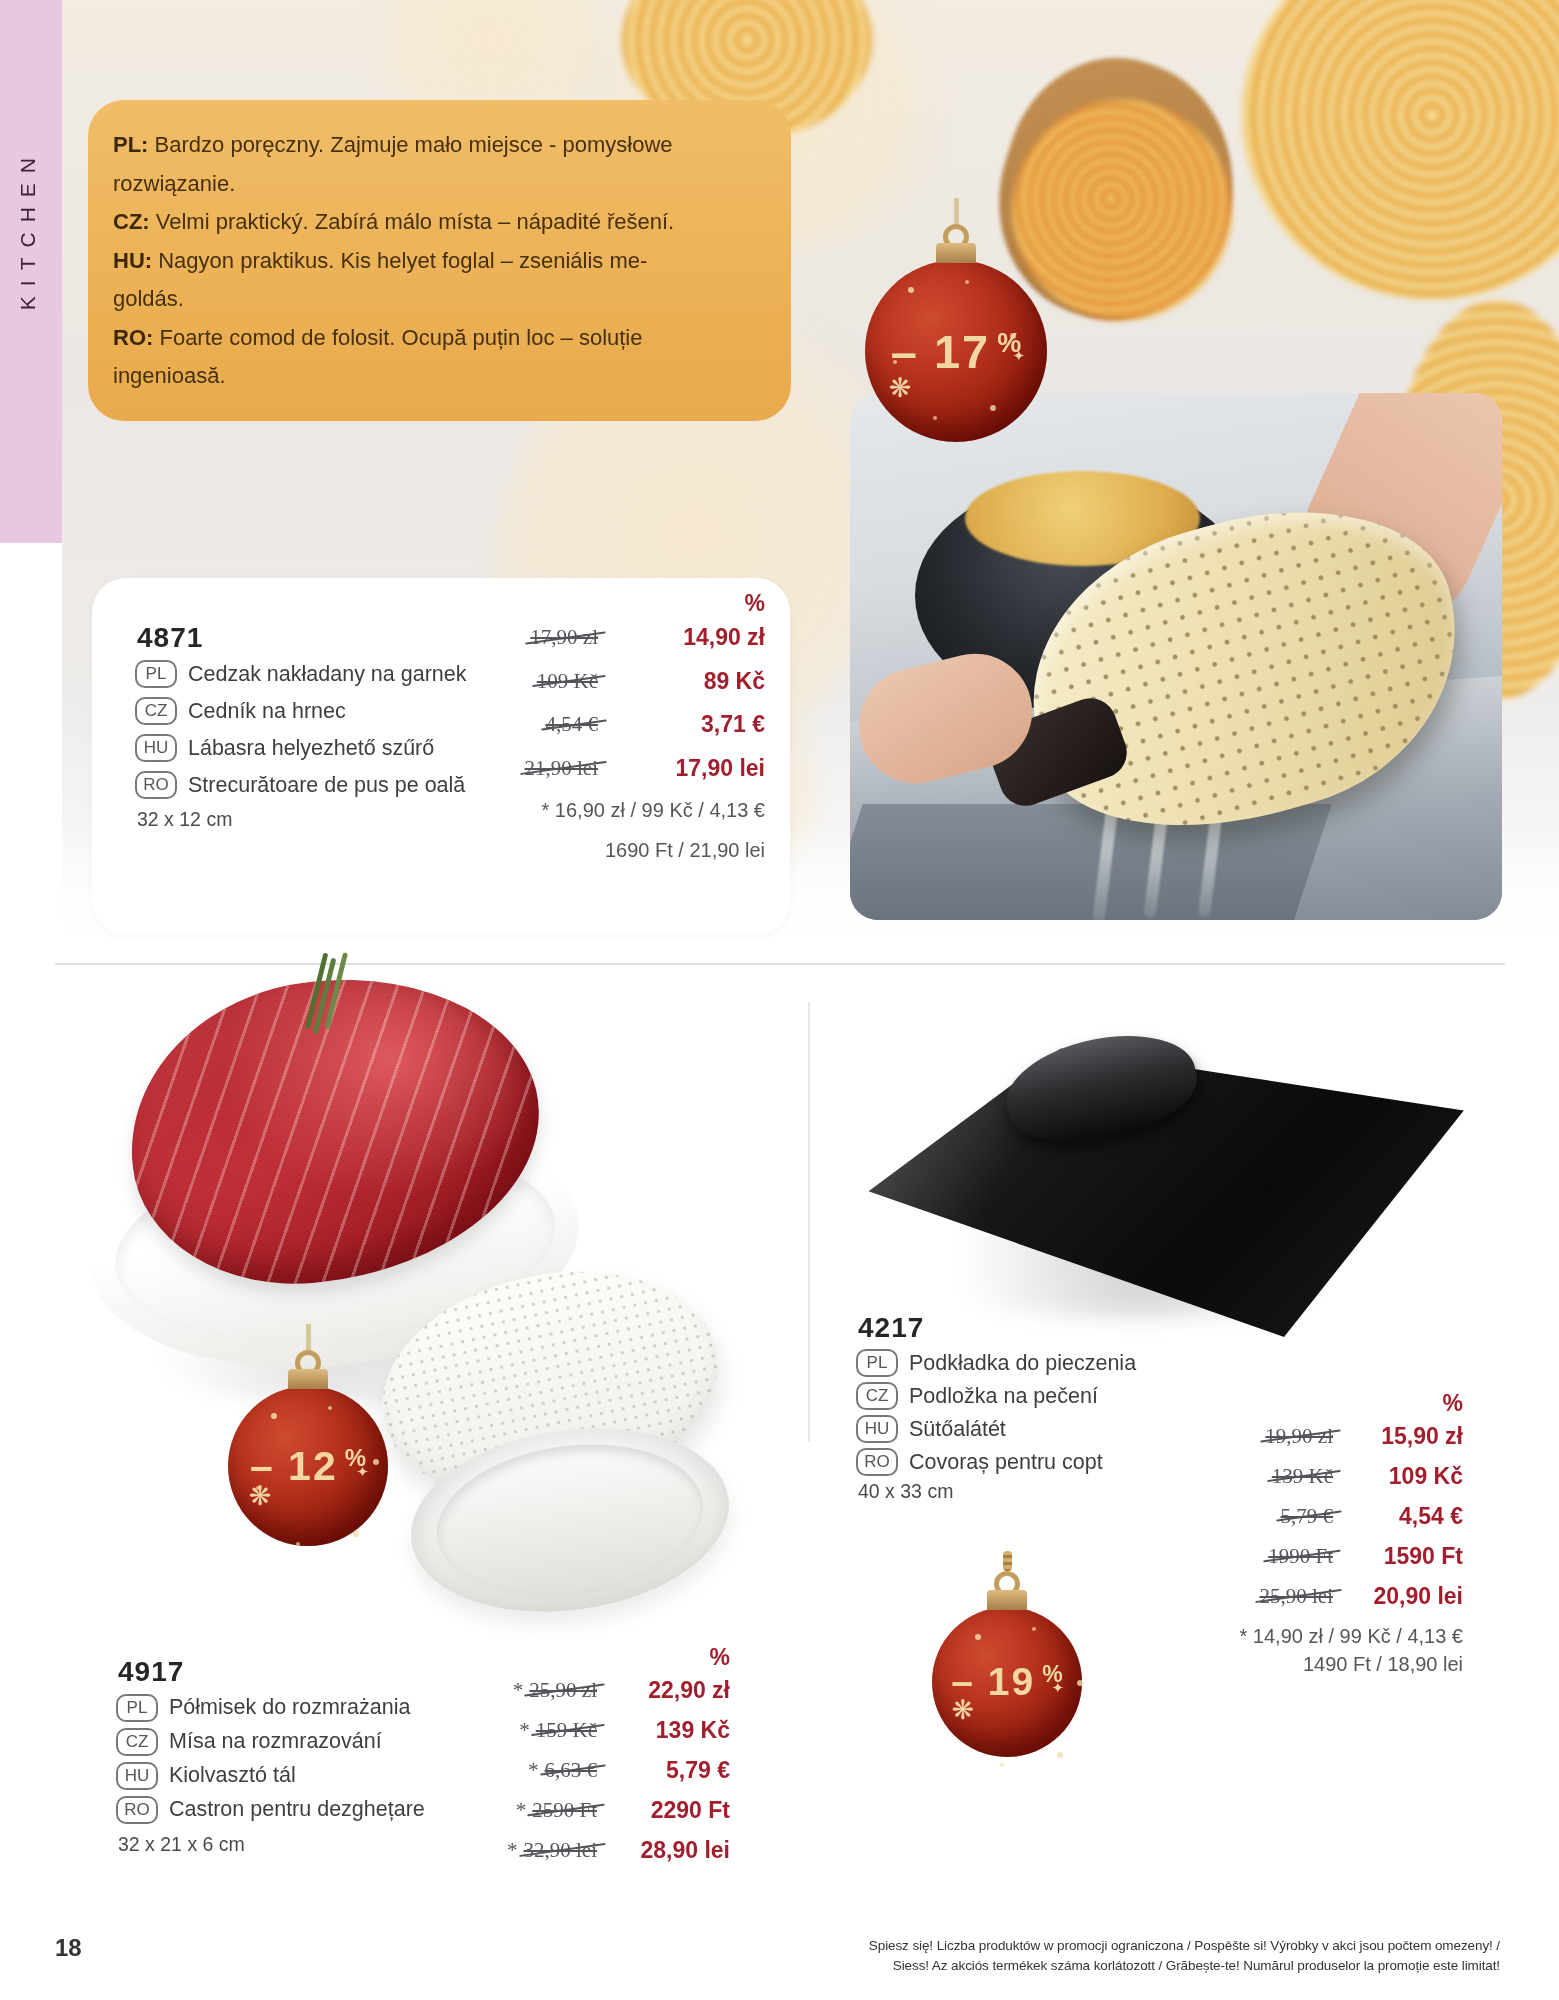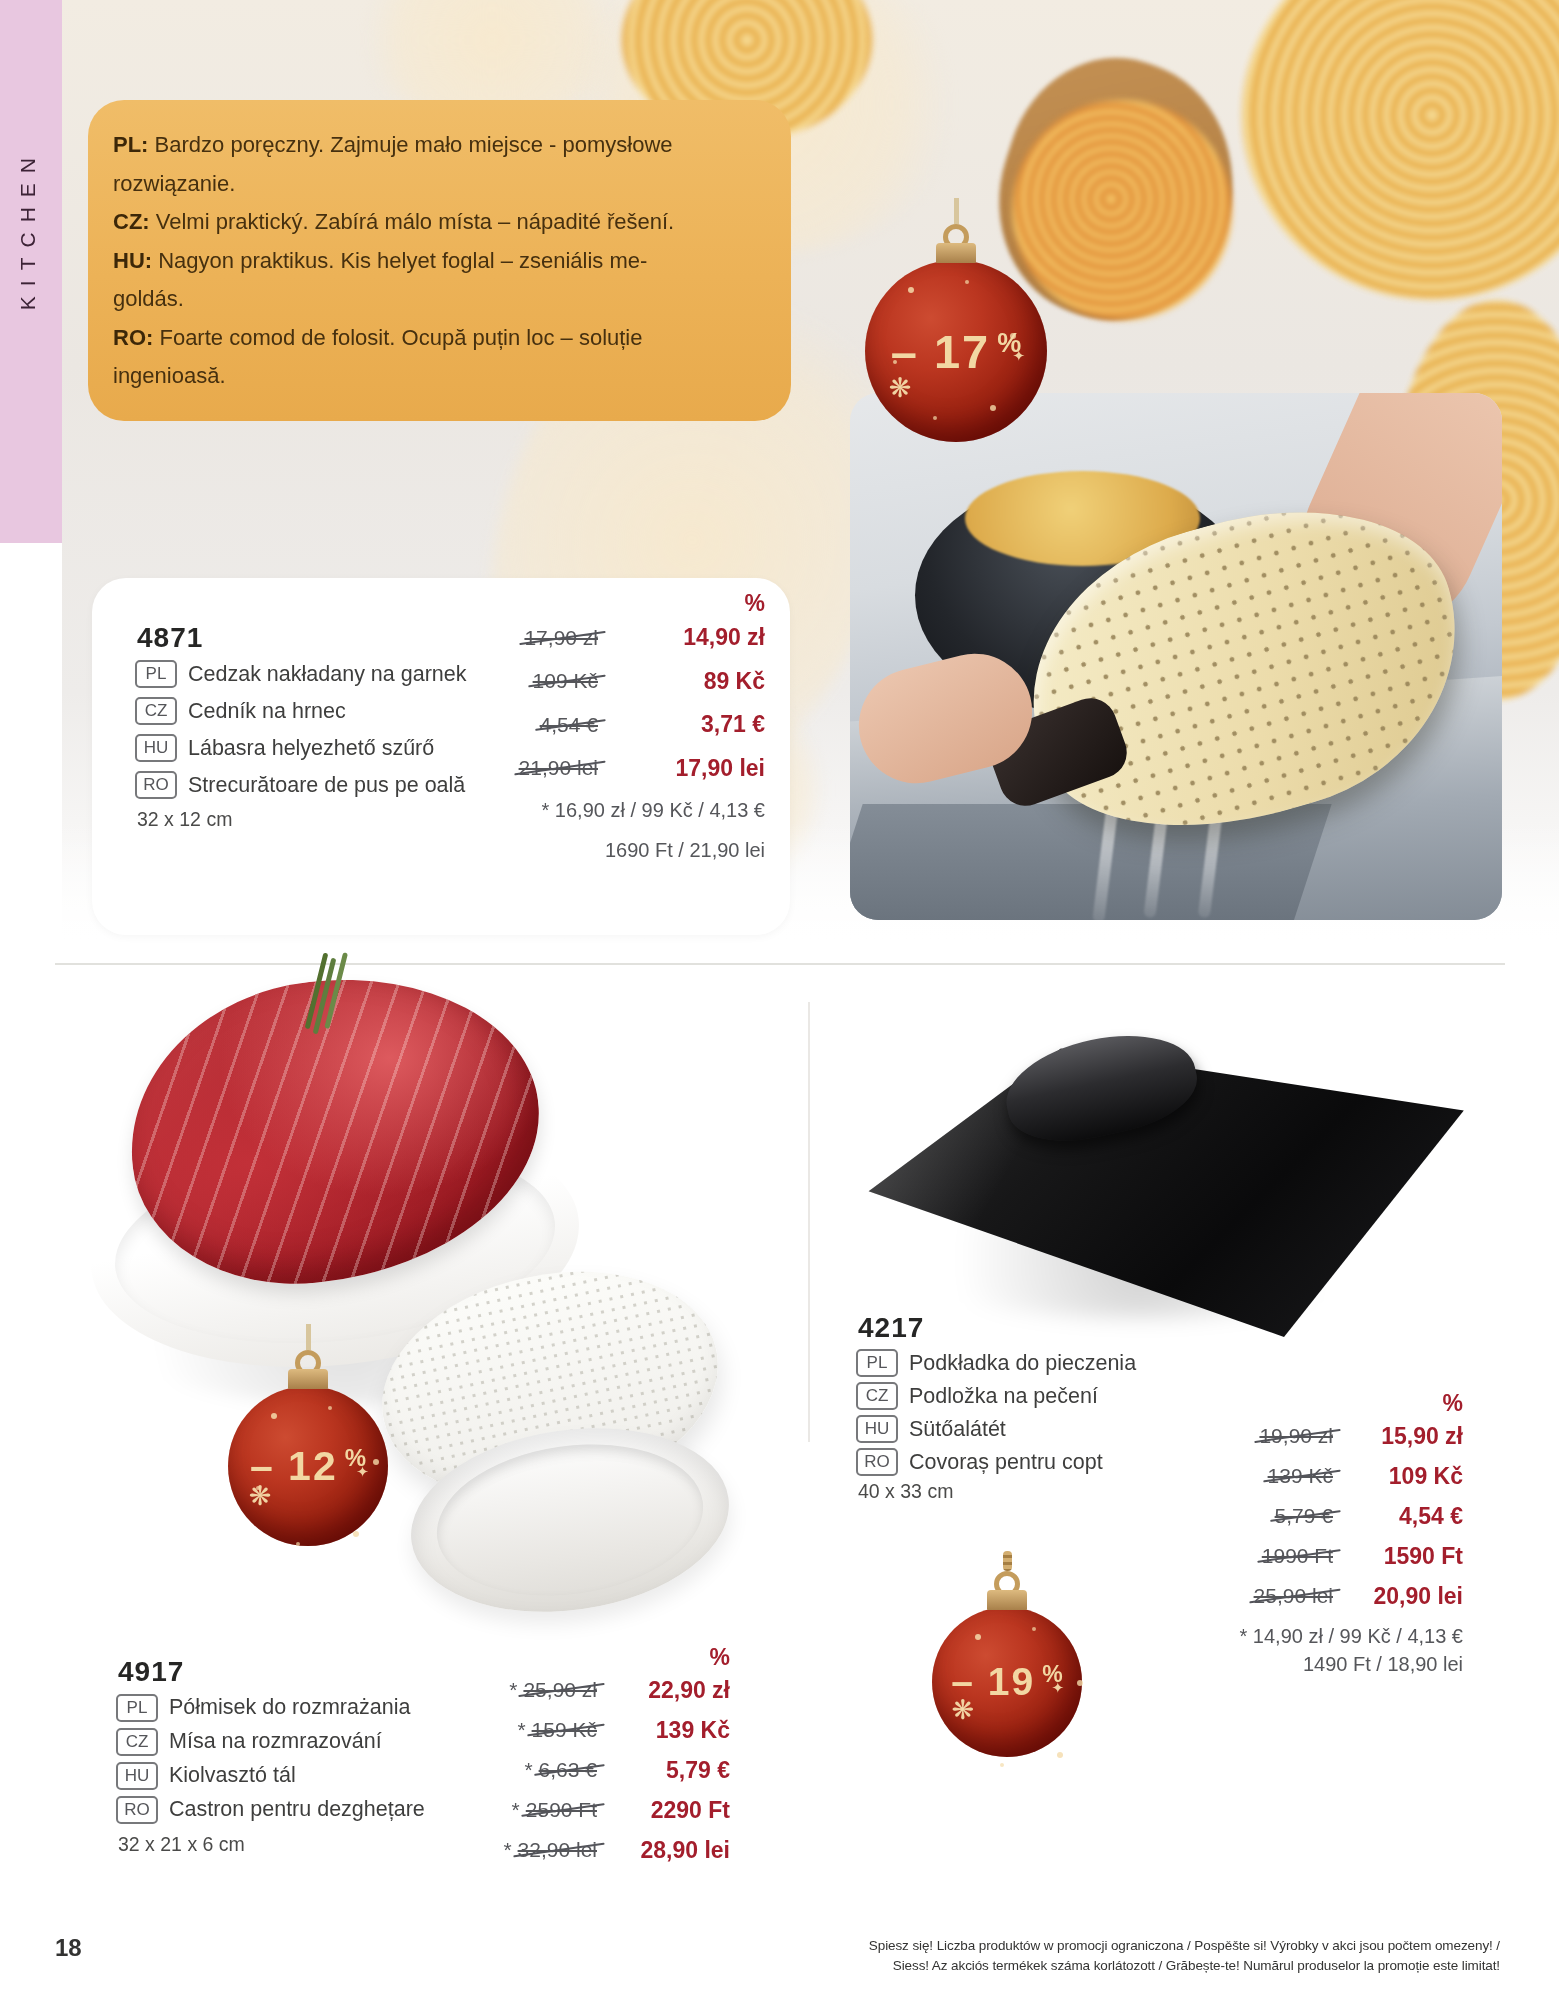--- a/index.html
+++ b/index.html
@@ -82,33 +82,33 @@
   .ph-water{position:absolute;width:12px;height:130px;border-radius:8px;filter:blur(1px);transform:rotate(7deg);
         background:linear-gradient(180deg,rgba(255,255,255,.8),rgba(255,255,255,.1));}
 
   
   .card{position:absolute;left:92px;top:578px;width:698px;height:357px;background:#ffffff;border-radius:34px;z-index:3;
         box-shadow:0 2px 8px rgba(0,0,0,.04);}
 
   .codeTitle{position:absolute;font-size:28px;font-weight:bold;color:#262625;letter-spacing:1px;z-index:4;}
   .nameList{position:absolute;z-index:4;}
   .nameRow{display:flex;align-items:center;}
-  .langTag{box-sizing:border-box;min-width:42px;text-align:center;border:2px solid #77787b;border-radius:5px;
+  .langTag{box-sizing:border-box;min-width:42px;text-align:center;border:2px solid #77787b;border-radius:10px;
         padding:0 5px;font-size:17px;line-height:24px;color:#55565a;margin-right:11px;background:#fff;}
   .nameText{font-size:21.5px;color:#3e3e3d;white-space:nowrap;}
   .sizeLabel{position:absolute;font-size:19.5px;color:#4a4a49;z-index:4;}
   .nl37 .nameRow{height:28px;margin-bottom:9px;}
   .nl34 .nameRow{height:27px;margin-bottom:7px;}
   .nl33 .nameRow{height:26px;margin-bottom:7px;}
 
   
   .ptable{position:absolute;z-index:4;}
   .phead{text-align:right;color:#a31e2c;font-weight:bold;font-size:23px;height:26px;line-height:26px;}
   .prow{display:flex;align-items:center;justify-content:flex-end;}
-  .prow .old{flex:1;text-align:right;font-size:21px;color:#55565a;white-space:nowrap;}
+  .prow .old{flex:1;text-align:right;font-size:21px;color:#55565a;white-space:nowrap;font-family:Liberation Serif, serif;}
   .prow .new{text-align:right;font-weight:bold;font-size:23px;color:#a31e2c;white-space:nowrap;}
   .strike{position:relative;display:inline-block;}
   .strike::after{content:"";position:absolute;left:-5px;right:-8px;top:46%;height:2.4px;background:#53545a;
         transform:rotate(-8deg);border-radius:2px;}
   .star{margin-right:6px;}
   .pfoot{text-align:right;font-size:20px;color:#55565a;line-height:28px;margin-top:6px;white-space:nowrap;}
   .pt4871{left:440px;top:590px;width:325px;} .pt4871 .prow{height:43.5px;} .pt4871 .prow .new{width:127px;padding-left:40px;}
   .pt4917{left:418px;top:1644px;width:312px;} .pt4917 .prow{height:40px;} .pt4917 .prow .new{width:133px;}
   .pt4217{left:1150px;top:1390px;width:313px;} .pt4217 .prow{height:40px;} .pt4217 .prow .new{width:130px;}
 

